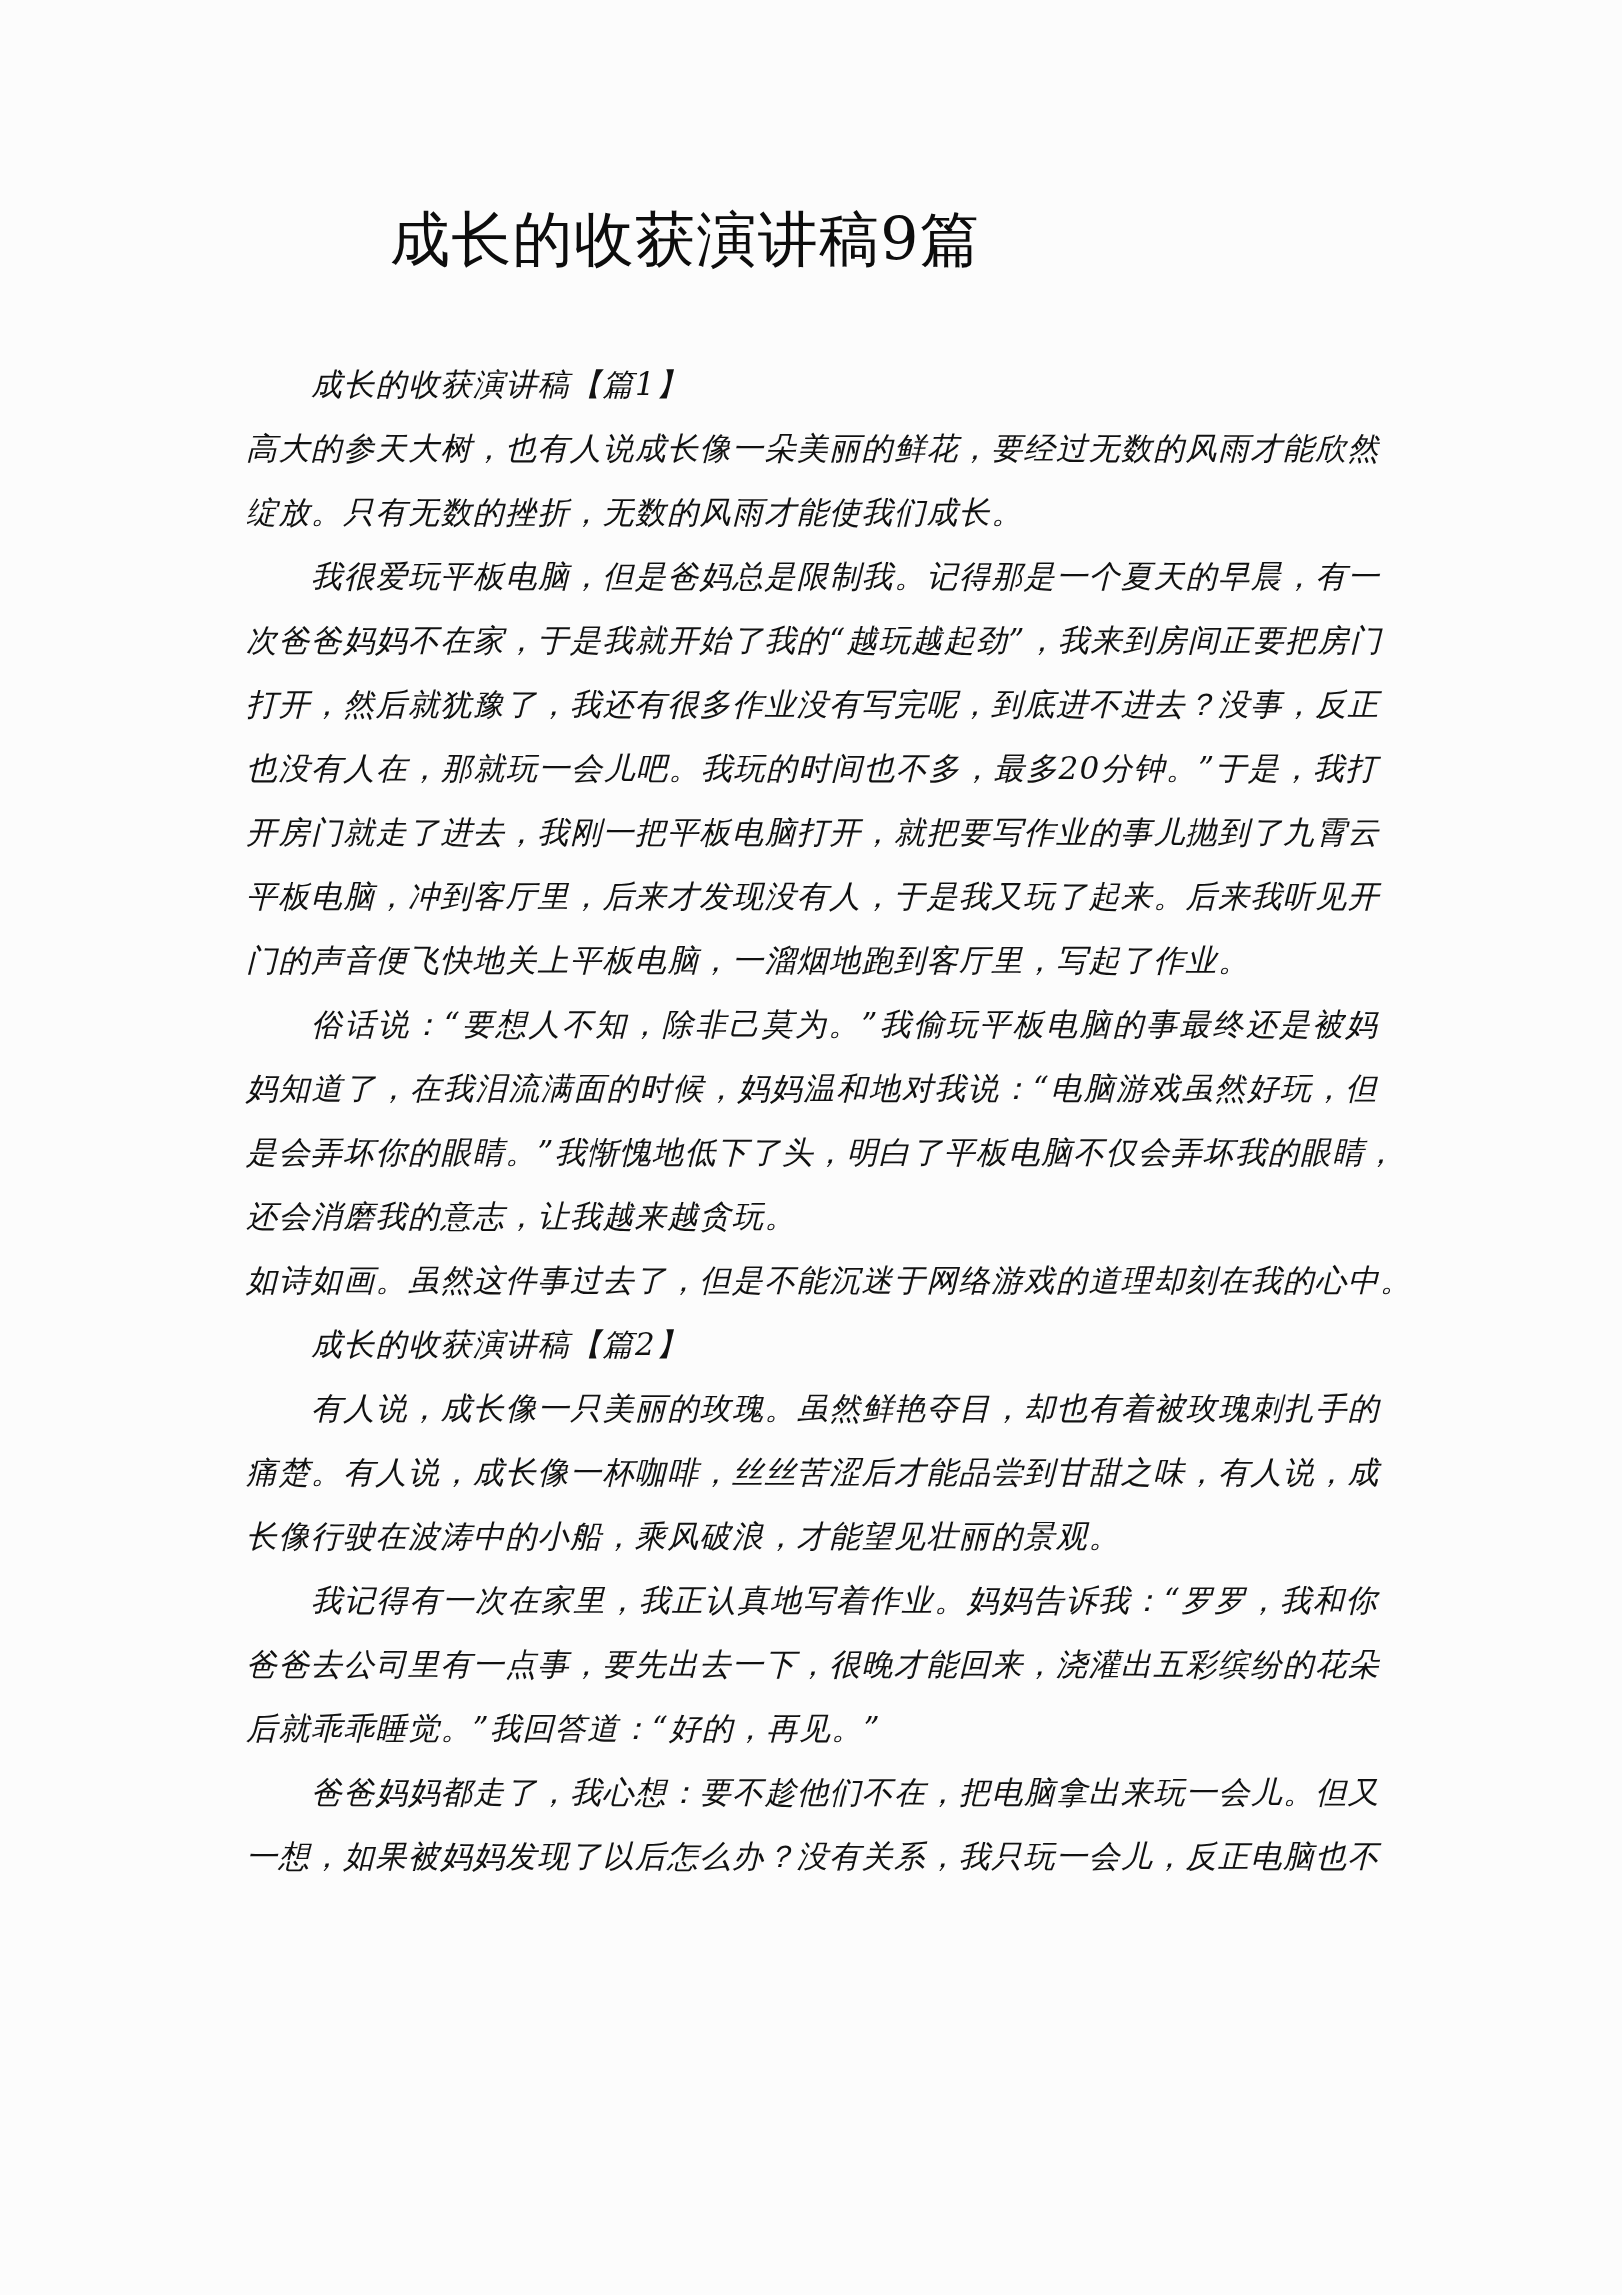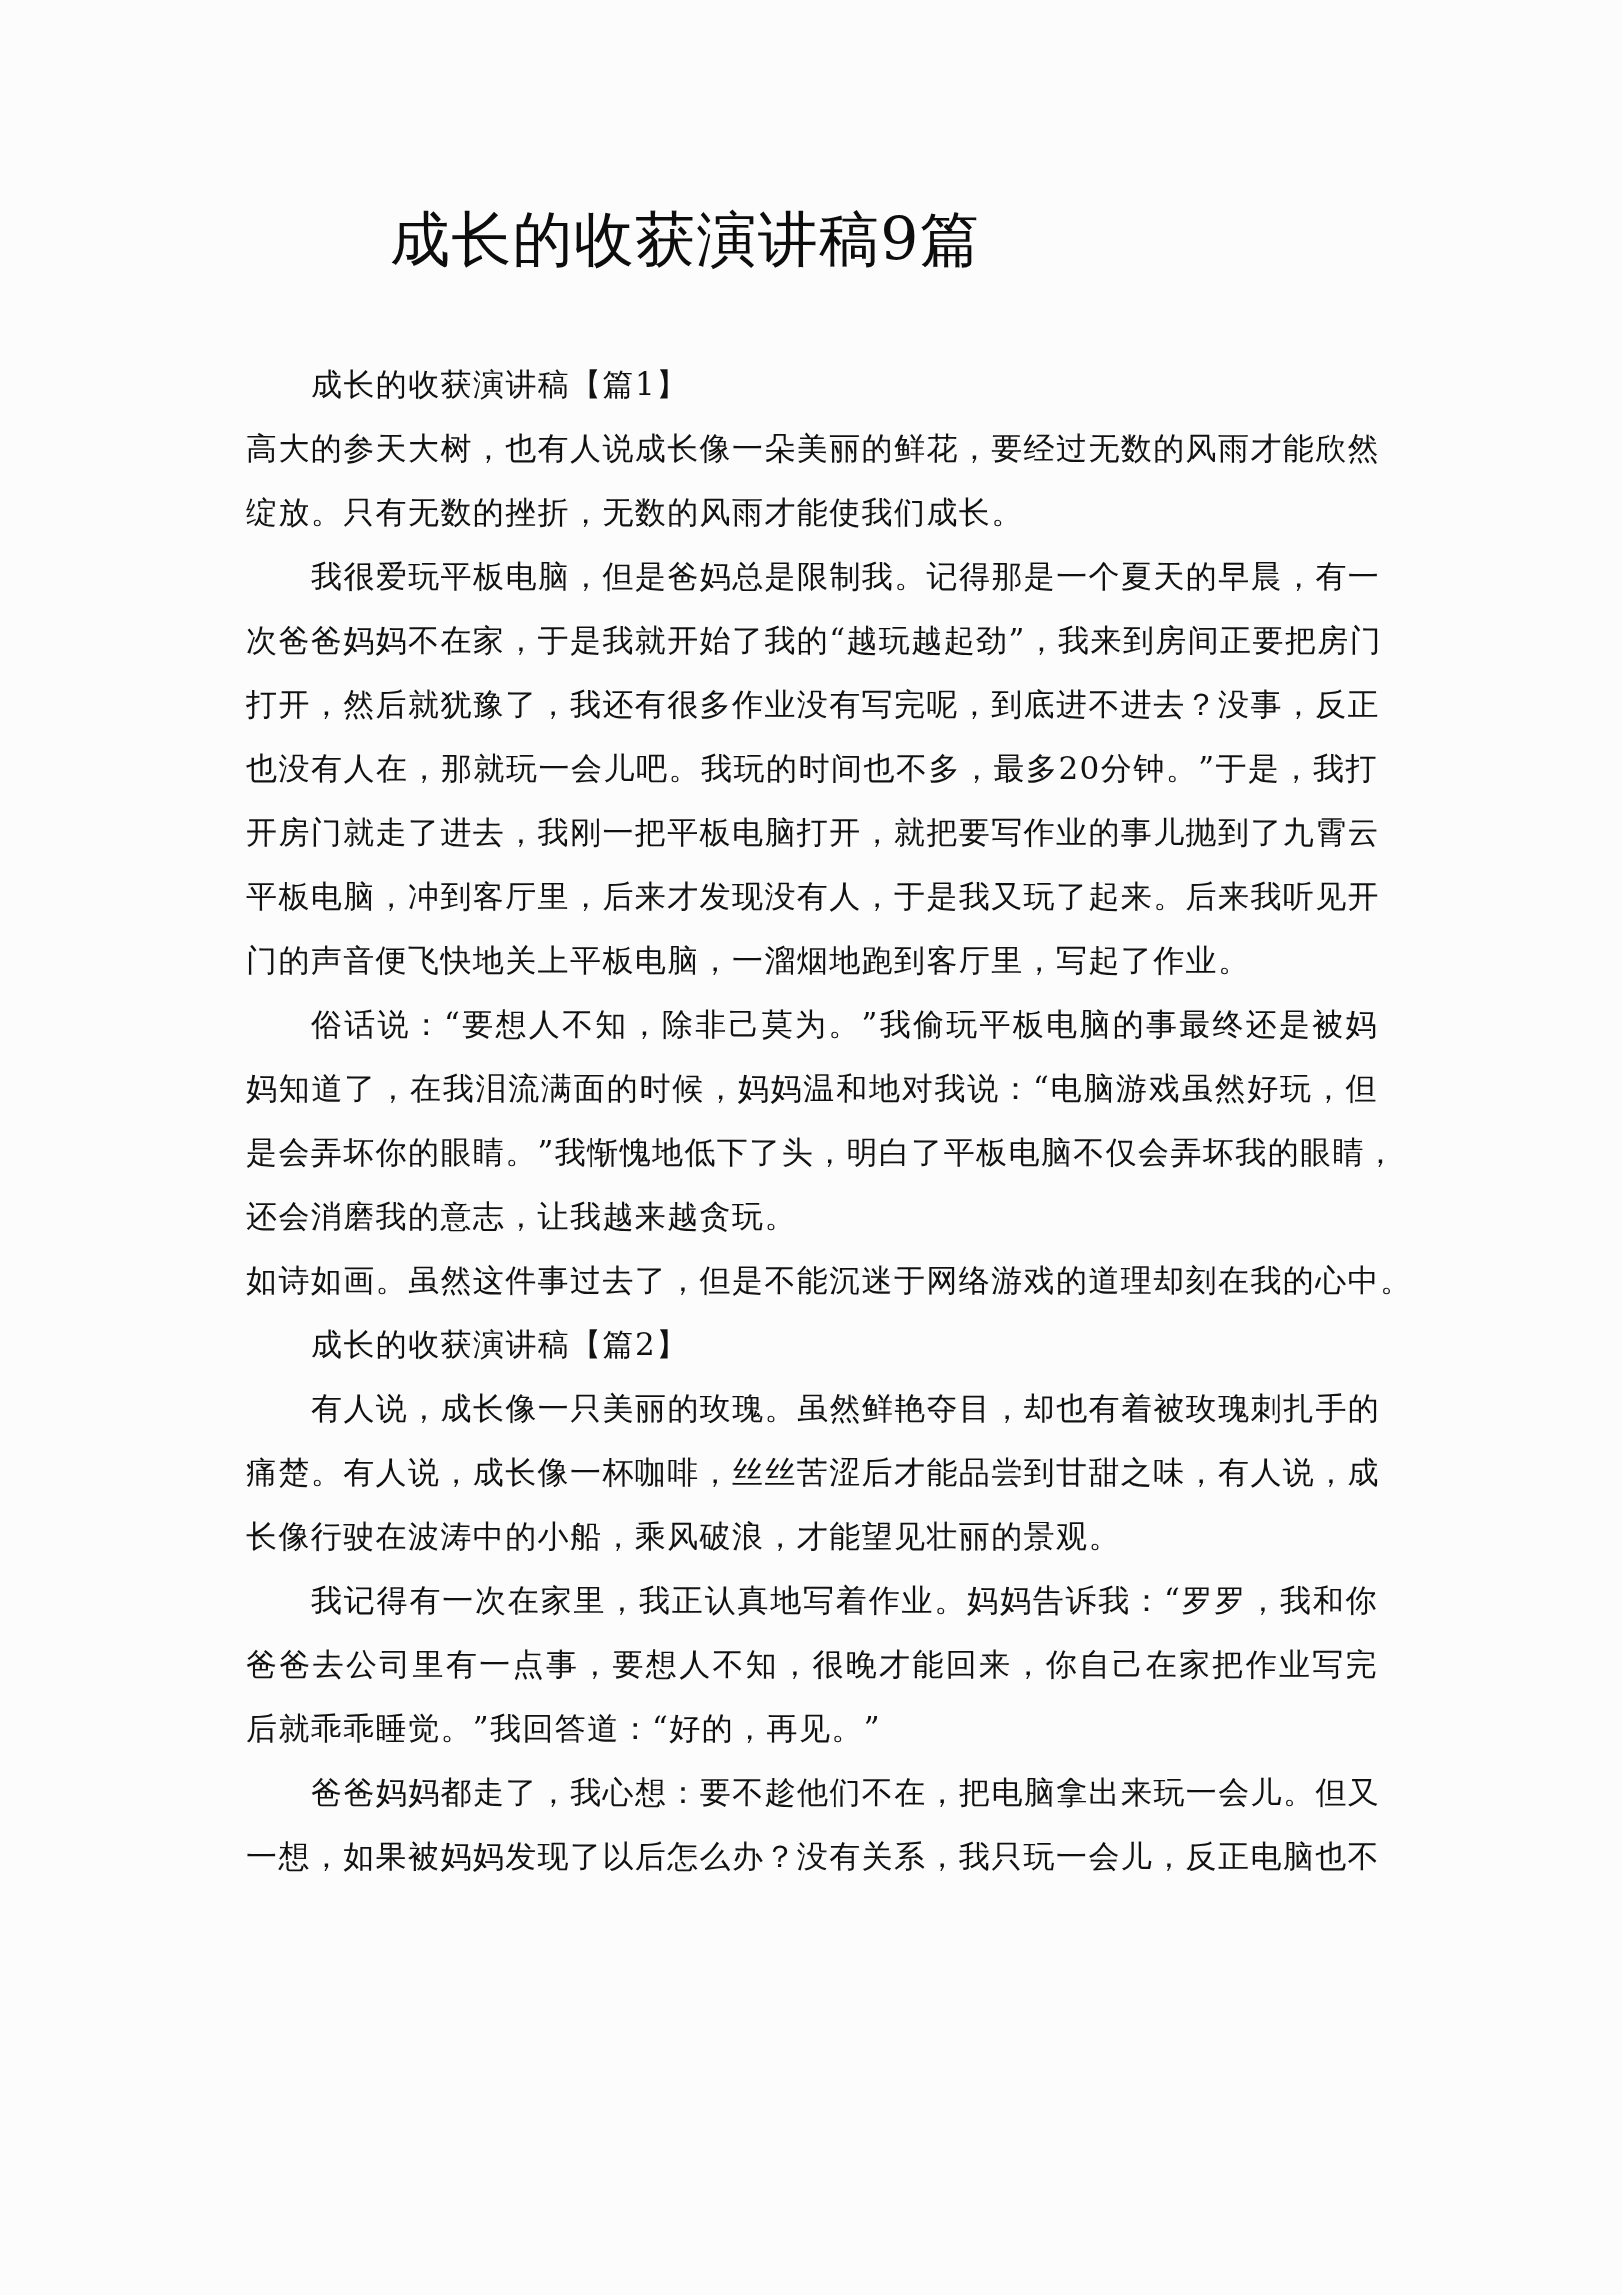--- a/index.html
+++ b/index.html
@@ -43,20 +43,21 @@
       width: 1132px;
     }
     .line {
       display: block;
       height: 64px;
       line-height: 64px;
       font-size: 31px;
       white-space: nowrap;
       letter-spacing: 1.4px;
       color: #111111;
+      font-style: italic;
     }
     .line.indent {
       padding-left: 65px;
     }
     .line.justify {
       text-align: justify;
       text-align-last: justify;
     }
     .section-heading {
       padding-left: 65px;
@@ -83,20 +84,20 @@
     <span class="line indent justify">俗话说：“要想人不知，除非己莫为。”我偷玩平板电脑的事最终还是被妈</span>
     <span class="line justify">妈知道了，在我泪流满面的时候，妈妈温和地对我说：“电脑游戏虽然好玩，但</span>
     <span class="line justify">是会弄坏你的眼睛。”我惭愧地低下了头，明白了平板电脑不仅会弄坏我的眼睛，</span>
     <span class="line">还会消磨我的意志，让我越来越贪玩。</span>
     <span class="line justify">如诗如画。虽然这件事过去了，但是不能沉迷于网络游戏的道理却刻在我的心中。</span>
     <span class="line section-heading">成长的收获演讲稿【篇2】</span>
     <span class="line indent justify">有人说，成长像一只美丽的玫瑰。虽然鲜艳夺目，却也有着被玫瑰刺扎手的</span>
     <span class="line justify">痛楚。有人说，成长像一杯咖啡，丝丝苦涩后才能品尝到甘甜之味，有人说，成</span>
     <span class="line">长像行驶在波涛中的小船，乘风破浪，才能望见壮丽的景观。</span>
     <span class="line indent justify">我记得有一次在家里，我正认真地写着作业。妈妈告诉我：“罗罗，我和你</span>
-    <span class="line justify">爸爸去公司里有一点事，要想人不知，很晚才能回来，你自己在家把作业写完</span>
+    <span class="line justify">爸爸去公司里有一点事，要先出去一下，很晚才能回来，浇灌出五彩缤纷的花朵</span>
     <span class="line">后就乖乖睡觉。”我回答道：“好的，再见。”</span>
     <span class="line indent justify">爸爸妈妈都走了，我心想：要不趁他们不在，把电脑拿出来玩一会儿。但又</span>
     <span class="line justify">一想，如果被妈妈发现了以后怎么办？没有关系，我只玩一会儿，反正电脑也不</span>
   </div>
 
 </div>
 
 
 </body></html>

